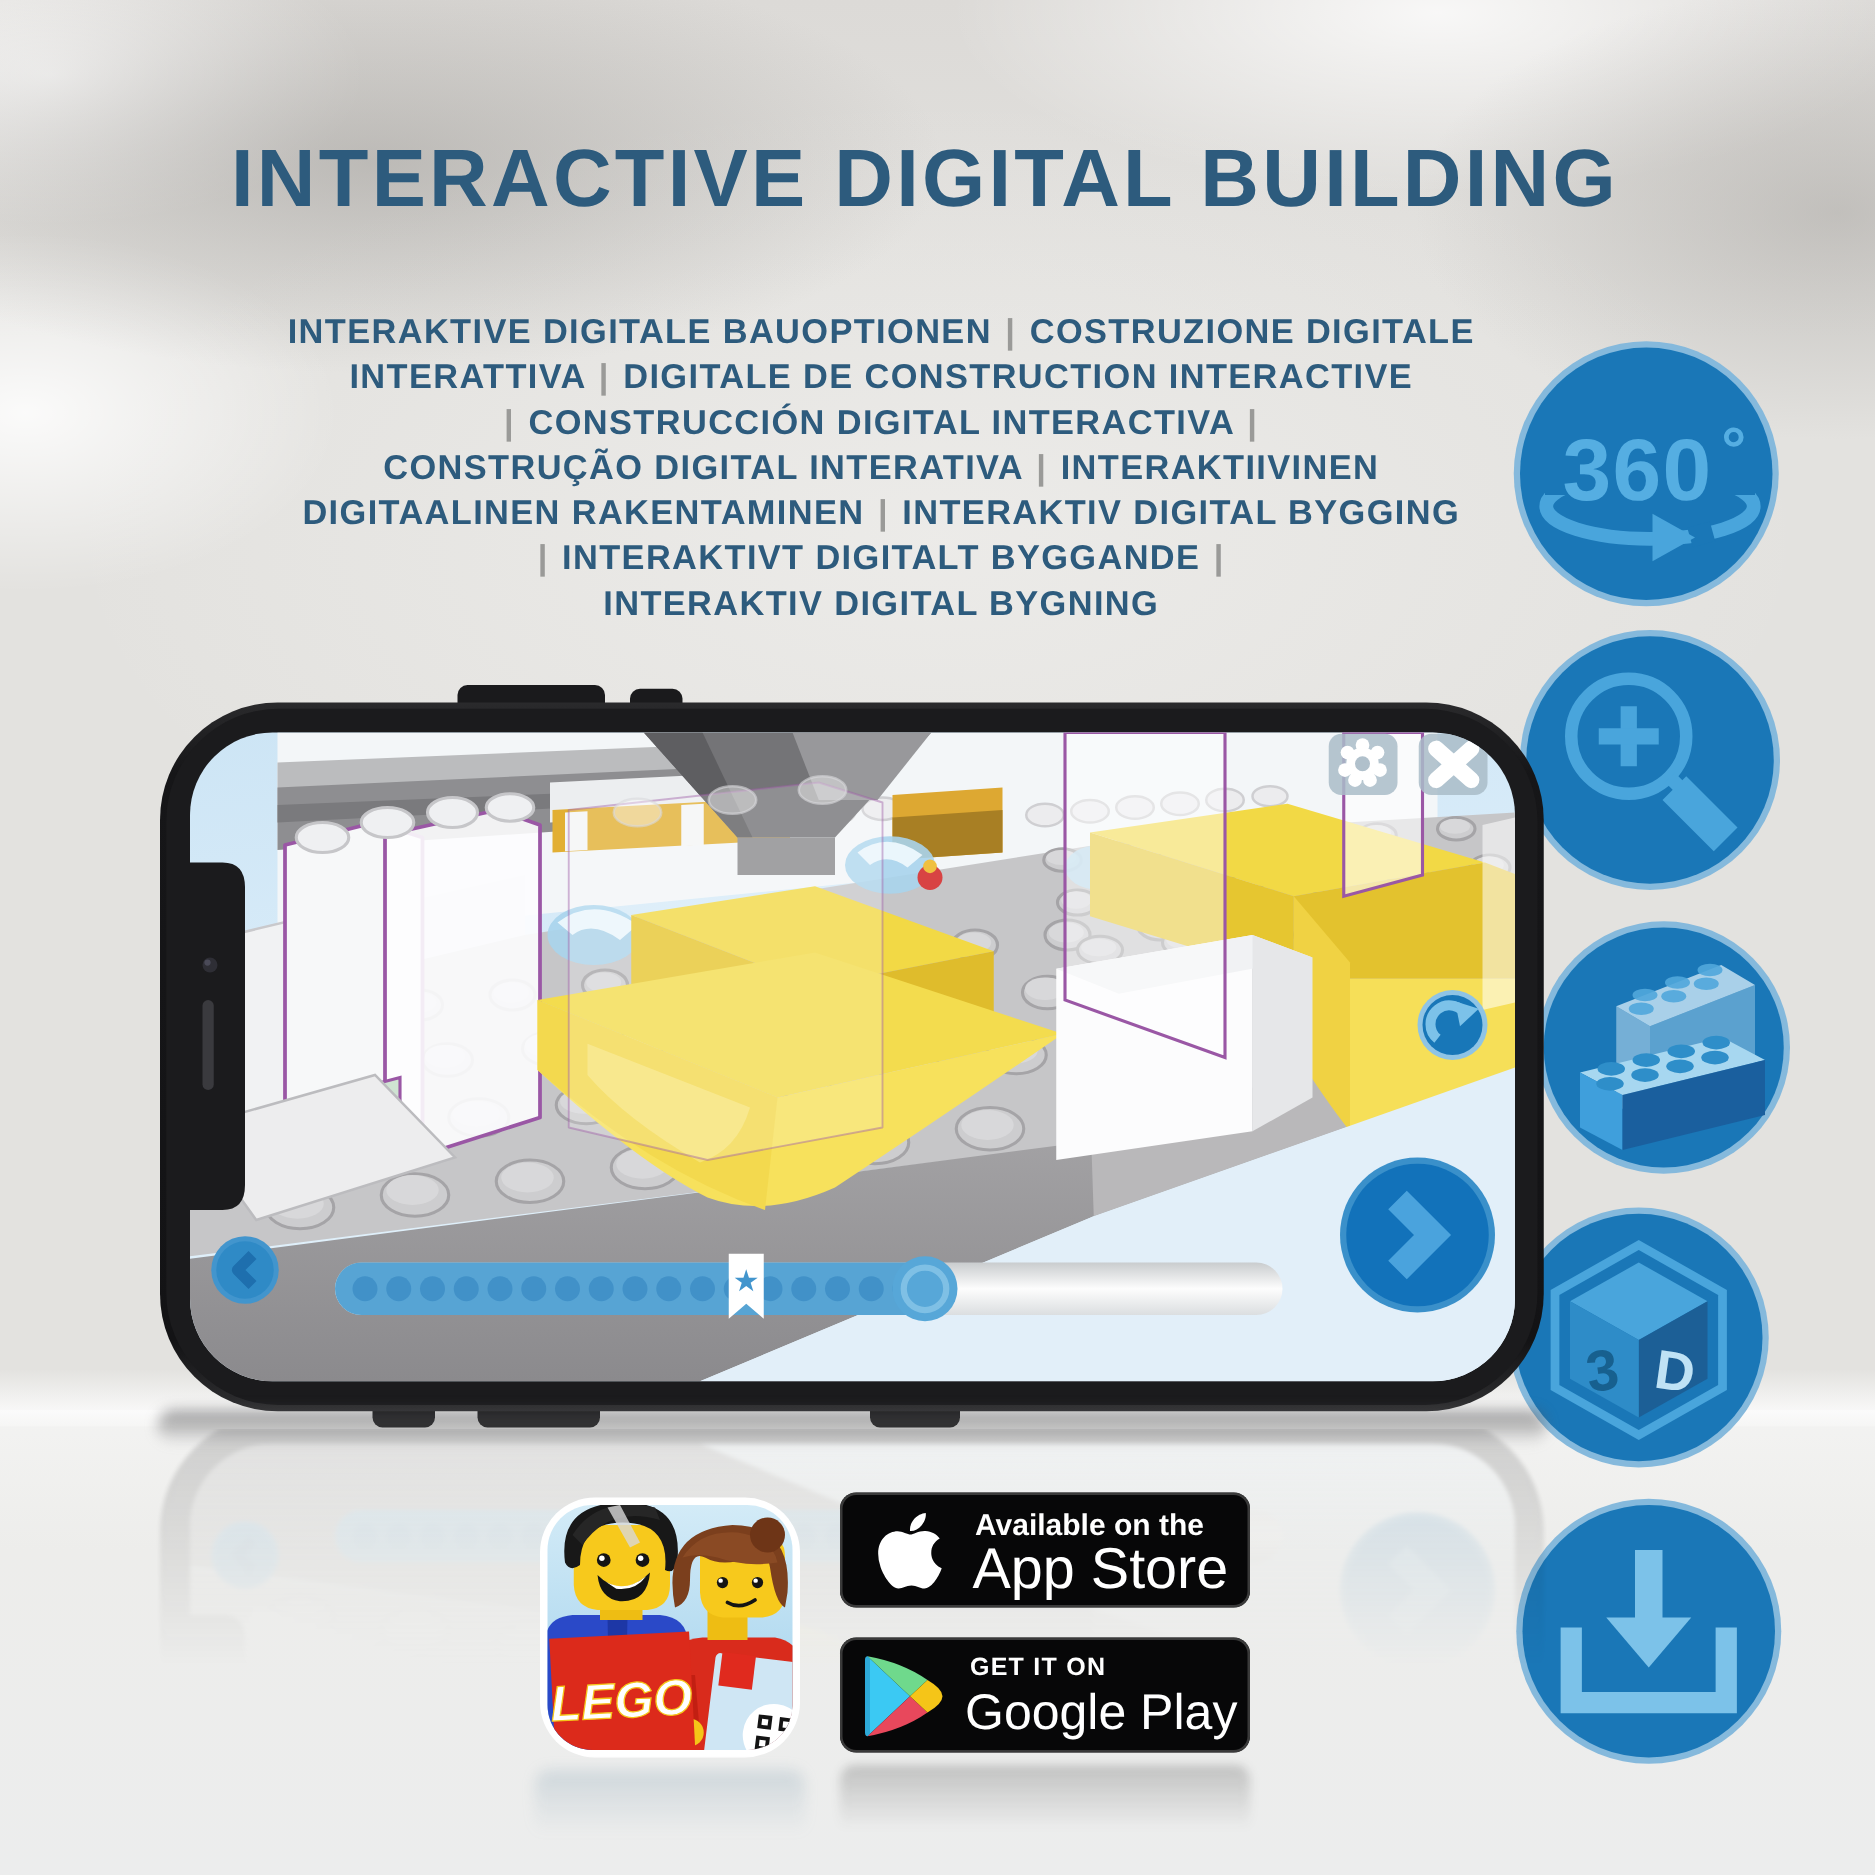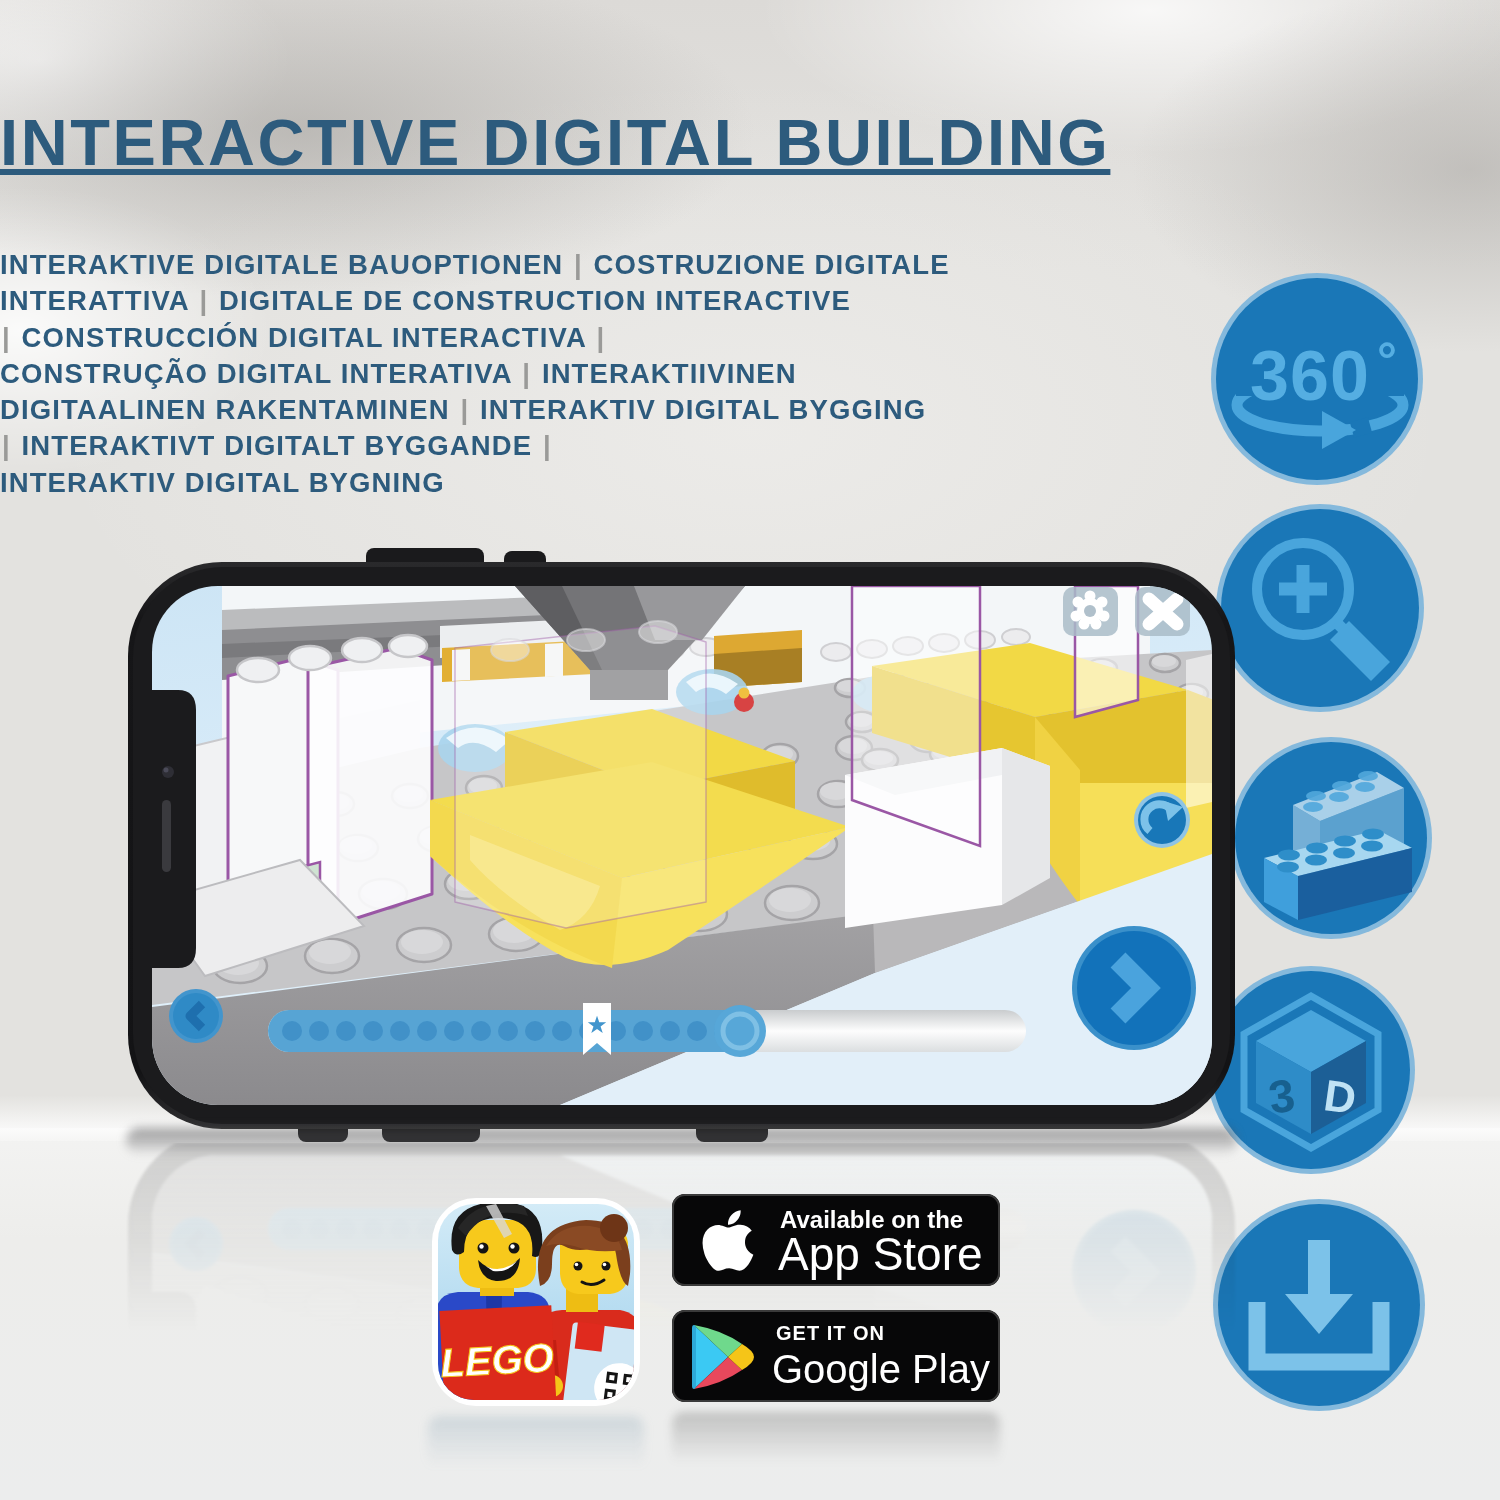--- a/index.html
+++ b/index.html
@@ -1,20 +1,20 @@
 <!DOCTYPE html>
 <html><head><meta charset="utf-8">
 <style>
 html,body{margin:0;padding:0;}
 #canvas{position:relative;width:1500px;height:1500px;overflow:hidden;
   background:#e9e8e6;font-family:"Liberation Sans",sans-serif;}
 .abs{position:absolute;}
-#title{left:0;top:105px;width:1480px;text-align:left;
-  font-weight:bold;font-size:65px;letter-spacing:2.6px;color:#2d5b7d;text-decoration:underline;}
-#subs{left:0;top:247px;width:1410px;text-align:left;font-weight:bold;
+#title{left:0;top:105px;width:1480px;text-align:center;
+  font-weight:bold;font-size:65px;letter-spacing:2.6px;color:#2d5b7d;}
+#subs{left:0;top:247px;width:1410px;text-align:center;font-weight:bold;
   font-size:27.5px;letter-spacing:1.1px;color:#2d5b7d;line-height:36.3px;}
 #subs .p{color:#9a9a98;font-weight:bold;padding:0 2px;}
 </style></head>
 <body>
 <div id="canvas">
 
 <div class="abs" style="left:0;top:0;width:1500px;height:1500px;
  background:
   radial-gradient(700px 260px at 300px 130px, rgba(153,150,146,0.5), rgba(153,150,146,0) 65%),
   radial-gradient(420px 200px at 40px 60px, rgba(255,255,255,0.8), rgba(255,255,255,0) 60%),

